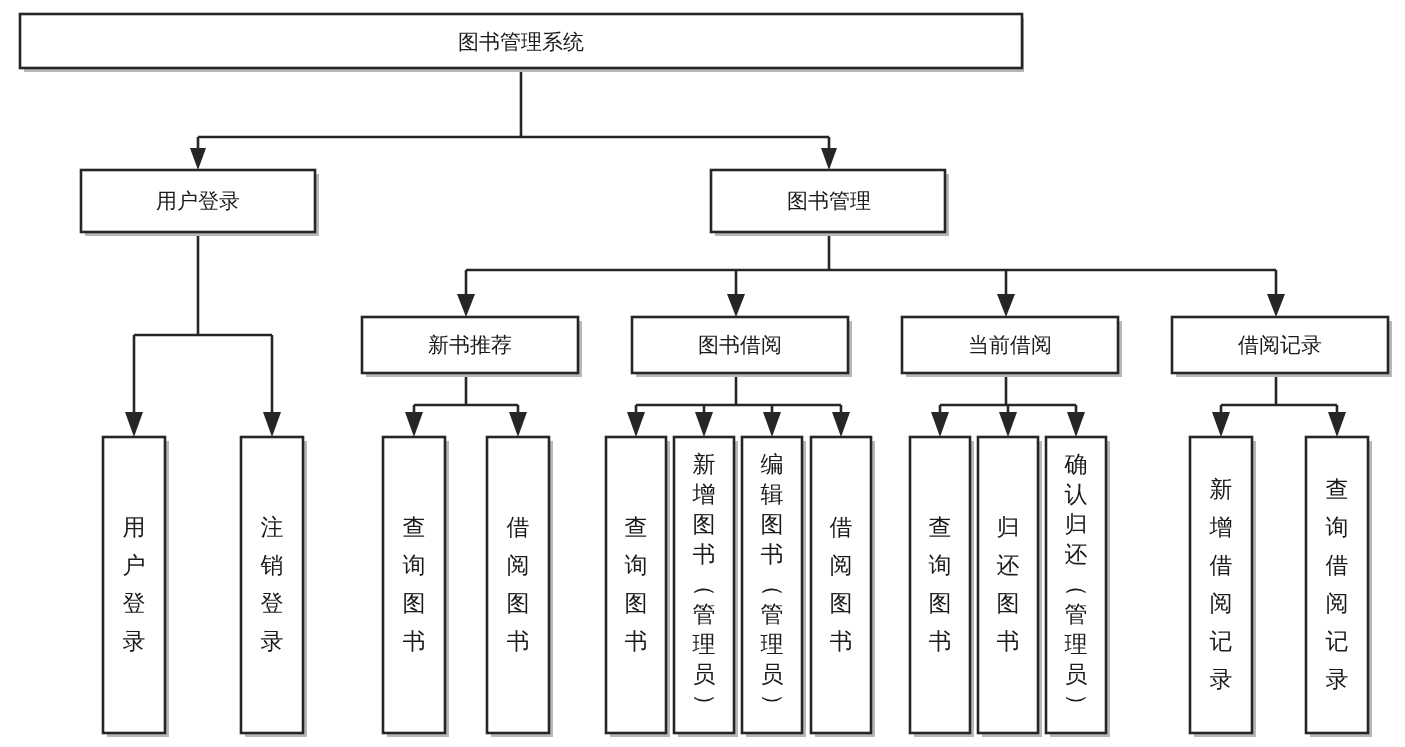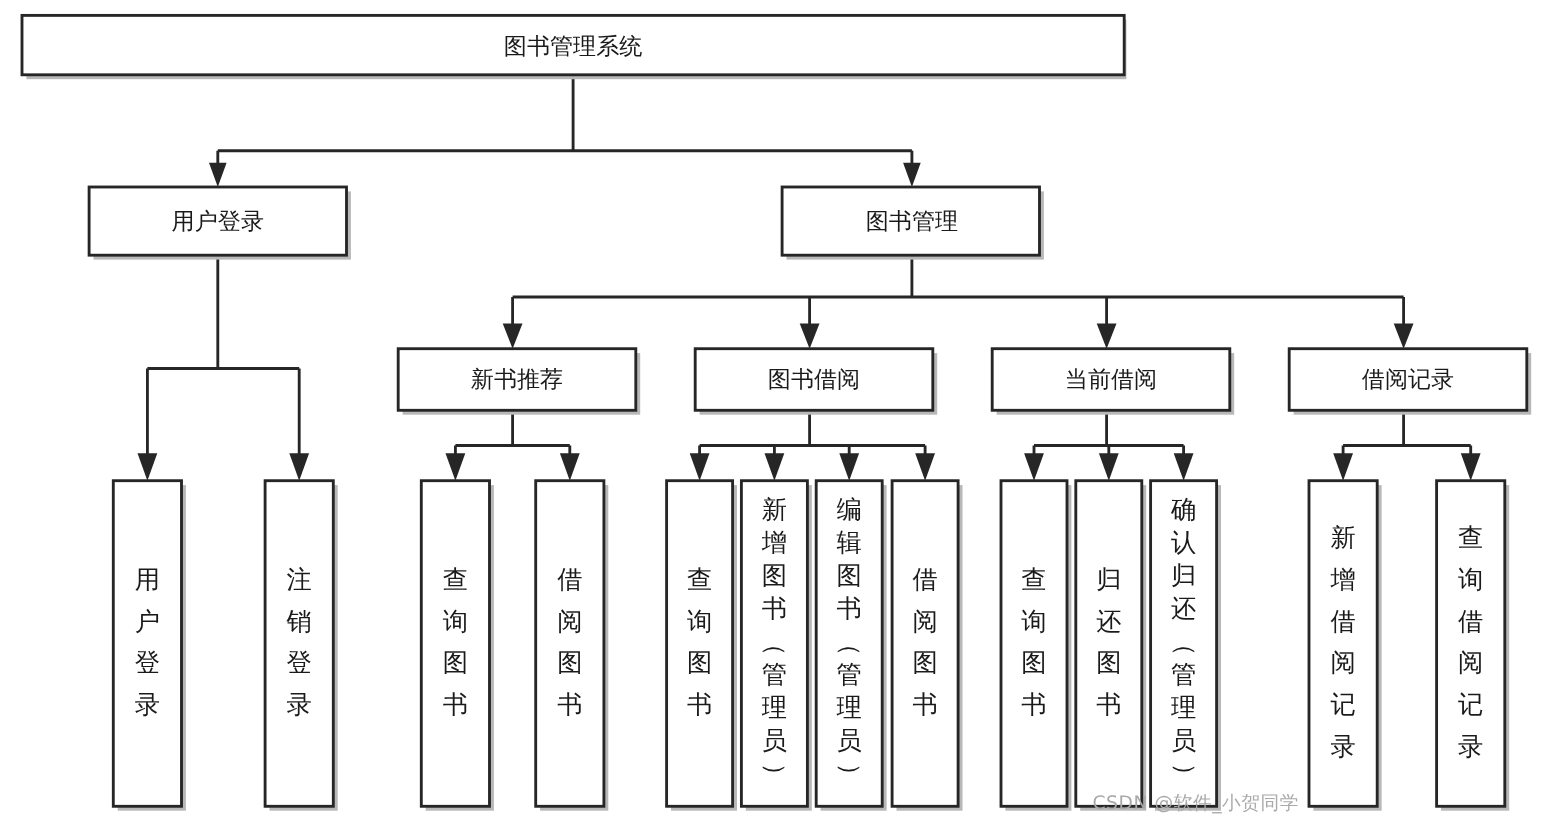--- a/index.html
+++ b/index.html
@@ -11,20 +11,21 @@
     width: 1405px;
     height: 747px;
     font-family: "DejaVu Sans", "Liberation Sans", sans-serif;
     overflow: hidden;
     position: relative;
   }
   #diagram-root {
     position: relative;
     width: 1191px;
     height: 747px;
+    padding-left: 23px;
   }
   svg#tree-svg {
     position: absolute;
     top: 0;
     left: 0;
     width: 1405px;
     height: 747px;
   }
   .node-box {
     fill: #ffffff;
@@ -327,14 +328,13 @@
             <text class="leaf-label-char" x="1337" y="566">借</text>
             <text class="leaf-label-char" x="1337" y="604">阅</text>
             <text class="leaf-label-char" x="1337" y="642">记</text>
             <text class="leaf-label-char" x="1337" y="680">录</text>
           </g>
         </g>
       </g>
 
   </svg>
 
-  <div class="watermark">CSDN @软件_小贺同学</div>
 </div>
 
 </body></html>

